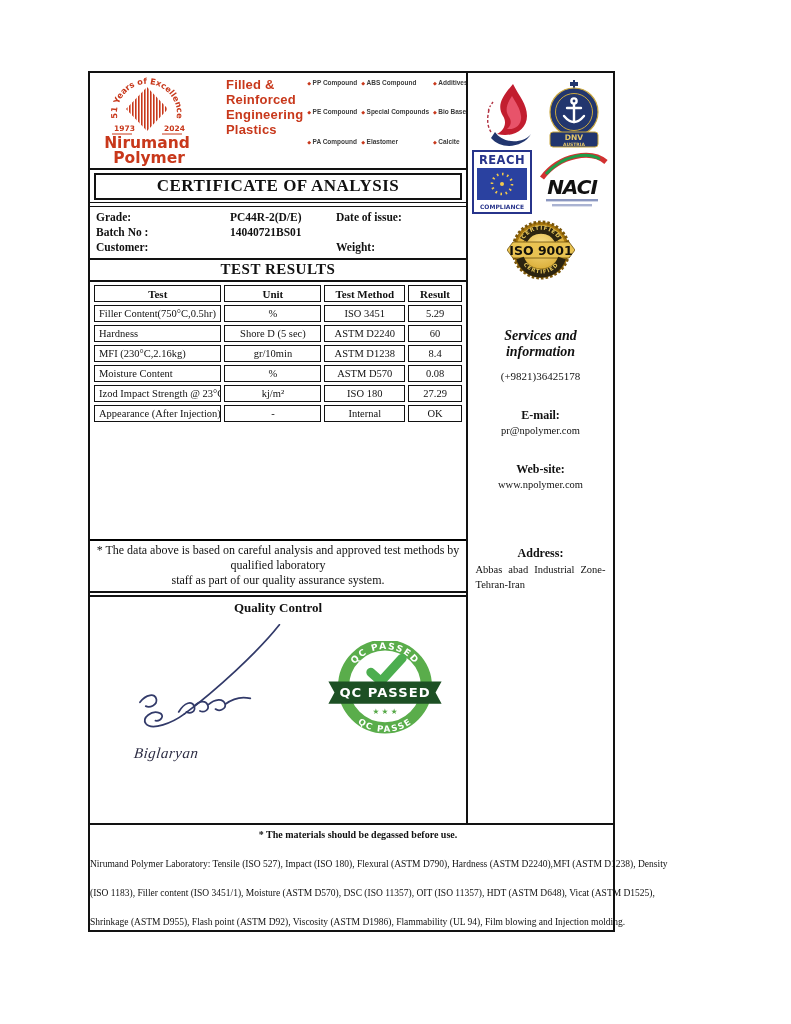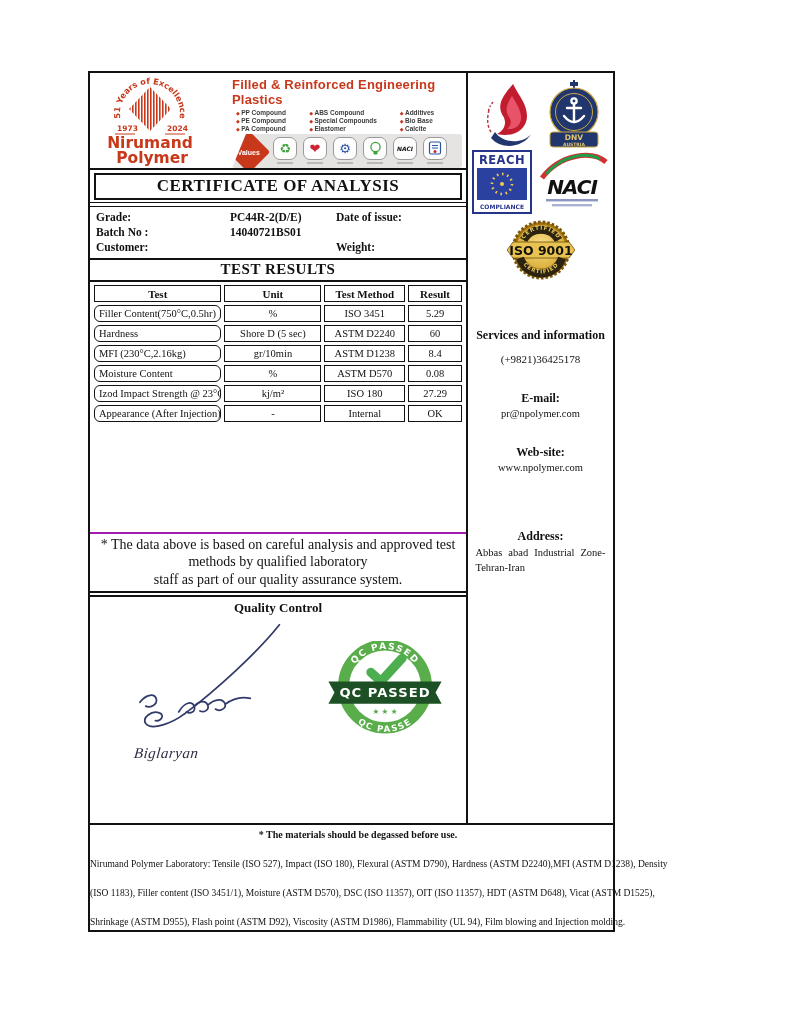--- a/index.html
+++ b/index.html
@@ -7,21 +7,21 @@
   body { width:791px; height:1024px; position:relative; font-family:"Liberation Serif","DejaVu Serif",serif; color:#111; }
 
   .doc { position:absolute; left:88px; top:71px; width:527px; height:861px; border:2px solid #121212; display:flex; flex-direction:column; background:#fff; }
   .top-region { flex:1; display:flex; min-height:0; }
   .main-col { width:378px; border-right:2px solid #121212; display:flex; flex-direction:column; }
   .right-col { flex:1; display:flex; flex-direction:column; align-items:center; padding-top:5px; }
 
   
   .header-box { height:97px; border-bottom:2px solid #121212; display:flex; overflow:hidden; }
   .brand { width:142px; display:flex; align-items:center; justify-content:center; }
-  .header-right { flex:1; display:flex; flex-direction:column; padding:4px 4px 0 0; }
+  .header-right { flex:1; display:flex; flex-direction:row; padding:4px 4px 0 0; }
   .fr-title { font-family:"Liberation Sans","DejaVu Sans",sans-serif; font-weight:bold; font-size:13px; color:#c8381b; letter-spacing:.2px; }
   .products { display:grid; grid-template-columns:1fr 1.25fr .9fr; gap:1px 4px; margin:2px 0 2px 4px; }
   .product-item { font-family:"Liberation Sans","DejaVu Sans",sans-serif; font-size:6.5px; font-weight:bold; color:#3b3b3b; white-space:nowrap; }
   .product-item::before { content:"◆ "; color:#c8381b; font-size:5px; }
   .values-strip { position:relative; height:36px; background:#e5e4e2; border-radius:3px; display:flex; align-items:center; padding-left:40px; clip-path:polygon(14px 0,100% 0,100% 100%,0 100%); }
   .values-diamond { position:absolute; left:2px; top:3px; width:30px; height:30px; background:#c8381b; transform:rotate(45deg); border-radius:3px; display:flex; align-items:center; justify-content:center; }
   .values-diamond span { transform:rotate(-45deg); color:#fff; font-family:"Liberation Sans",sans-serif; font-size:7px; font-weight:bold; }
   .vicons { display:flex; gap:4px; }
   .vtile { width:26px; height:28px; display:flex; flex-direction:column; align-items:center; }
   .vtile .tile { width:24px; height:23px; background:#fdfdfd; border:1.2px solid #9a9a9a; border-radius:7px; display:flex; align-items:center; justify-content:center; font-size:13px; line-height:1; font-family:"DejaVu Sans",sans-serif; }
@@ -39,37 +39,37 @@
   .info-row { display:grid; grid-template-columns:134px 106px auto; height:15px; font-size:11.5px; font-weight:bold; }
   .info-row .val { font-weight:bold; }
 
   .tr-title { border-top:2px solid #121212; text-align:center; font-size:15px; font-weight:bold; padding:1px 0 2px; letter-spacing:.5px; }
 
   
   .table-zone { border-top:2px solid #121212; flex:1; display:flex; flex-direction:column; min-height:0; }
   table { width:calc(100% - 2px); margin:0 auto; border-collapse:separate; border-spacing:3px 3px; table-layout:fixed; }
   th,td { border:1.5px solid #121212; text-align:center; height:17px; font-size:10.5px; padding:0 2px; overflow:hidden; white-space:nowrap; }
   th { font-weight:bold; font-size:11px; }
-  td.tname { text-align:left; padding-left:4px;border-radius:6px; }
+  td.tname { text-align:left; padding-left:4px; }
   .empty-area { flex:1; }
 
-  .footnote { border-top:2px solid #a21caf; border-bottom:2px solid #121212; text-align:center; font-size:14px; padding:2px 4px 3px; line-height:1.25; }
+  .footnote { border-top:2px solid #000000; border-bottom:2px solid #121212; text-align:center; font-size:12px; padding:2px 4px 3px; line-height:1.25; }
 
   
   .qc-box { height:228px; border-top:2px solid #121212; position:relative; margin-top:2px; }
   .qc-title { text-align:center; font-size:13px; font-weight:bold; padding-top:3px; }
   .signature { position:absolute; left:32px; top:22px; }
   .stamp { position:absolute; left:238px; top:44px; }
   .signer { position:absolute; left:44px; top:148px; font-style:italic; font-size:15px; color:#2d2d44; transform:skewX(-6deg); letter-spacing:.5px; }
 
   
   .badge-rows { display:flex; flex-direction:column; align-items:center; }
   .brow { display:flex; align-items:flex-start; }
   .contact { width:134px; text-align:center; font-size:11px; margin-top:46px; }
-  .c-head { font-size:12px; font-weight:bold; }
+  .c-head { font-size:14px; font-weight:bold;font-style:italic; }
   .c-phone { margin-top:10px; font-size:11px; }
   .c-label { margin-top:26px; font-size:12px; font-weight:bold; }
   .c-val { margin-top:2px; font-size:10.5px; }
   .c-label-addr { margin-top:56px; font-size:12px; font-weight:bold; }
   .c-addr { margin-top:2px; font-size:10.5px; text-align:justify; line-height:1.4; padding:0 2px; }
 
   
   .footer-box { height:107px; border-top:2px solid #121212; }
   .degassed { text-align:center; font-weight:bold; font-size:10px; padding-top:4px;padding-left:13px; }
   .lab-line { text-align:center; font-size:9.5px; margin-top:19px; white-space:nowrap; }

